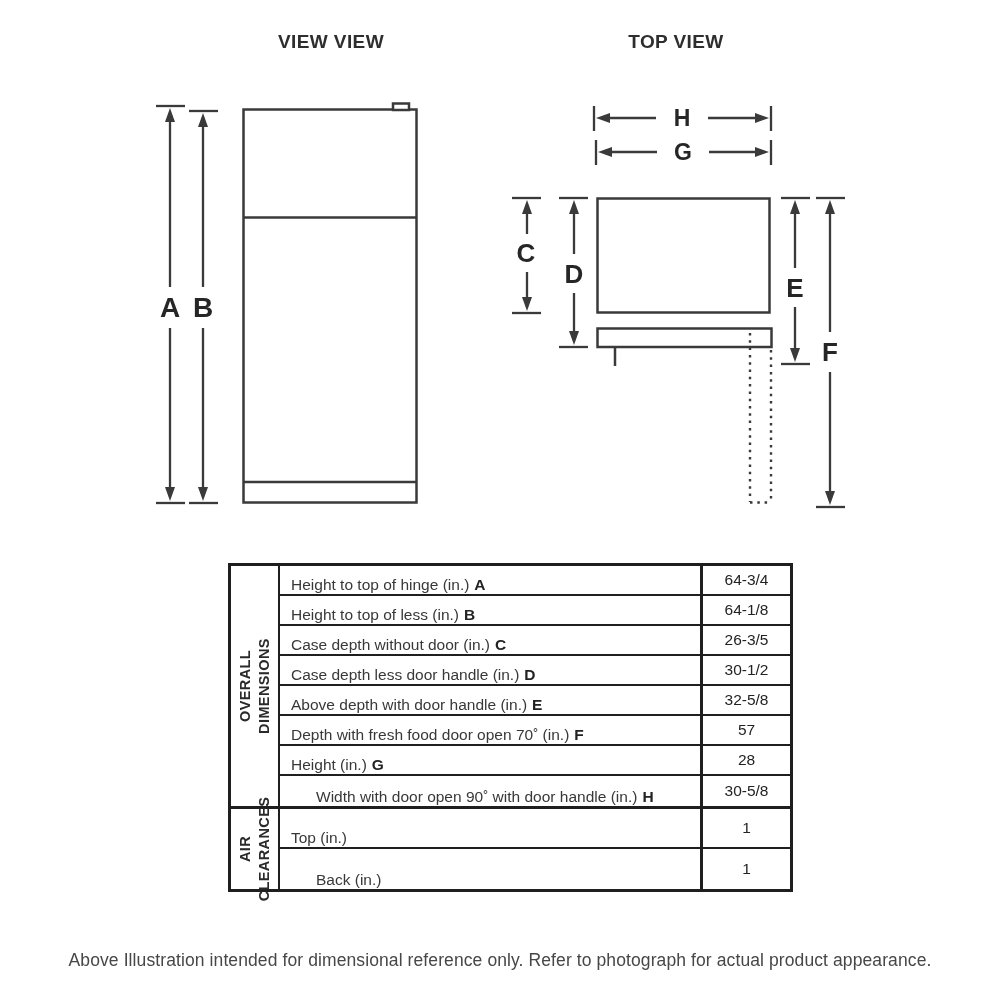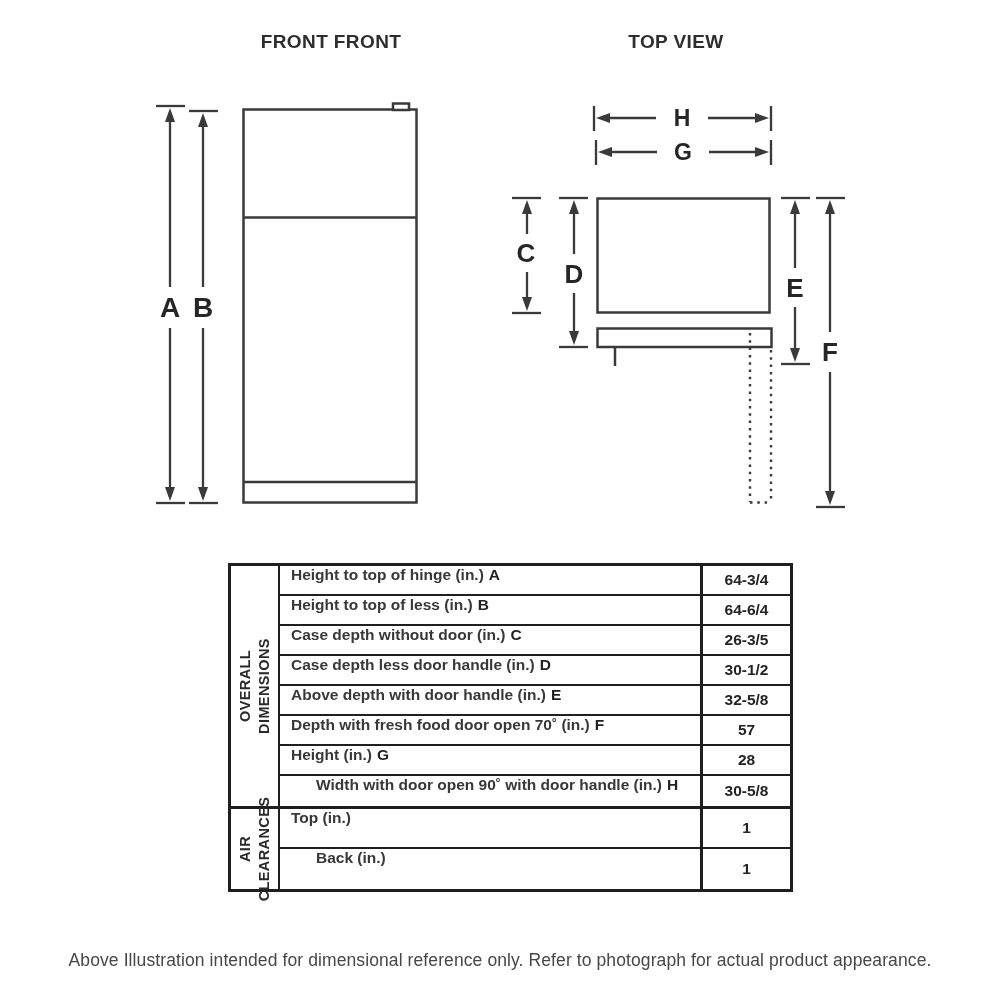--- a/index.html
+++ b/index.html
@@ -19,47 +19,47 @@
   .t-rot{width:47px;border-right:2px solid #1f1f1f;position:relative;flex:none;}
   .rot-inner{position:absolute;top:50%;left:50%;
         transform:translate(-50%,-50%) rotate(-90deg);
         white-space:nowrap;text-align:center;font-weight:bold;font-size:14.5px;
         line-height:1.3;letter-spacing:.4px;color:#2a2a2a;}
   .rot-inner span{display:block;}
   .t-rows{flex:1;display:flex;flex-direction:column;min-width:0;}
   .t-row{display:flex;height:30px;border-bottom:2px solid #1f1f1f;box-sizing:border-box;}
   .t-section.air .t-row{height:40px;}
   .t-row.last{border-bottom:none;margin-left:25px;}
-  .t-label{flex:1;display:flex;align-items:flex-start;padding-left:11px;
-        font-size:15.5px;color:#383838;white-space:nowrap;overflow:hidden;font-weight:bold;}
+  .t-label{flex:1;display:flex;align-items:flex-end;padding-left:11px;
+        font-size:15.5px;color:#383838;white-space:nowrap;overflow:hidden;}
   .t-label b{margin-left:5px;color:#222;}
   .t-value{width:90px;flex:none;border-left:3px solid #1f1f1f;box-sizing:border-box;
         display:flex;align-items:center;justify-content:center;
-        font-weight:bold;font-size:15.5px;color:#232323;}
+        font-weight:normal;font-size:15.5px;color:#232323;}
 
   .footer-note{position:absolute;left:0;top:950px;width:1000px;text-align:center;
         font-size:17.5px;color:#474747;letter-spacing:.1px;}
 
   svg .ln{stroke:#3a3a3a;stroke-width:2.3;fill:none;}
   svg .ln-thick{stroke:#3a3a3a;stroke-width:2.5;fill:none;}
   svg .shape{stroke:#3a3a3a;stroke-width:2.5;fill:#ffffff;}
   svg .dash{stroke:#3a3a3a;stroke-width:2.4;fill:none;stroke-dasharray:2.5,4.8;}
   svg .ah{fill:#3a3a3a;stroke:none;}
   svg text{fill:#262626;font-family:"Liberation Sans","DejaVu Sans",sans-serif;
         font-weight:bold;text-anchor:middle;}
   svg .big{font-size:28px;}
   svg .mid{font-size:26px;}
   svg .sm{font-size:23px;}
 </style>
 </head>
 <body>
 
 <div id="page">
 
-  <div class="view-title" id="front-title">FRONT FRONT</div>
+  <div class="view-title" id="front-title">VIEW VIEW</div>
   <div class="view-title" id="top-title">TOP VIEW</div>
 
   <svg id="diagram-svg" width="1000" height="545" viewBox="0 0 1000 545">
 
     <g>
       <rect class="shape" x="243.5" y="109.5" width="173" height="393"></rect>
       <rect class="shape" x="393" y="103.5" width="16" height="6.5" stroke-width="2"></rect>
       <path class="ln" d="M244 217.5 H416"></path>
       <path class="ln" d="M244 482 H416"></path>
     </g>
@@ -169,21 +169,21 @@
               <span>Height to top of hinge (in.)</span>
               <b>A</b>
             </div>
           <div class="t-value">64-3/4</div>
         </div>
         <div class="t-row">
           <div class="t-label">
               <span>Height to top of less (in.)</span>
               <b>B</b>
             </div>
-          <div class="t-value">64-6/4</div>
+          <div class="t-value">64-1/8</div>
         </div>
         <div class="t-row">
           <div class="t-label">
               <span>Case depth without door (in.)</span>
               <b>C</b>
             </div>
           <div class="t-value">26-3/5</div>
         </div>
         <div class="t-row">
           <div class="t-label">

